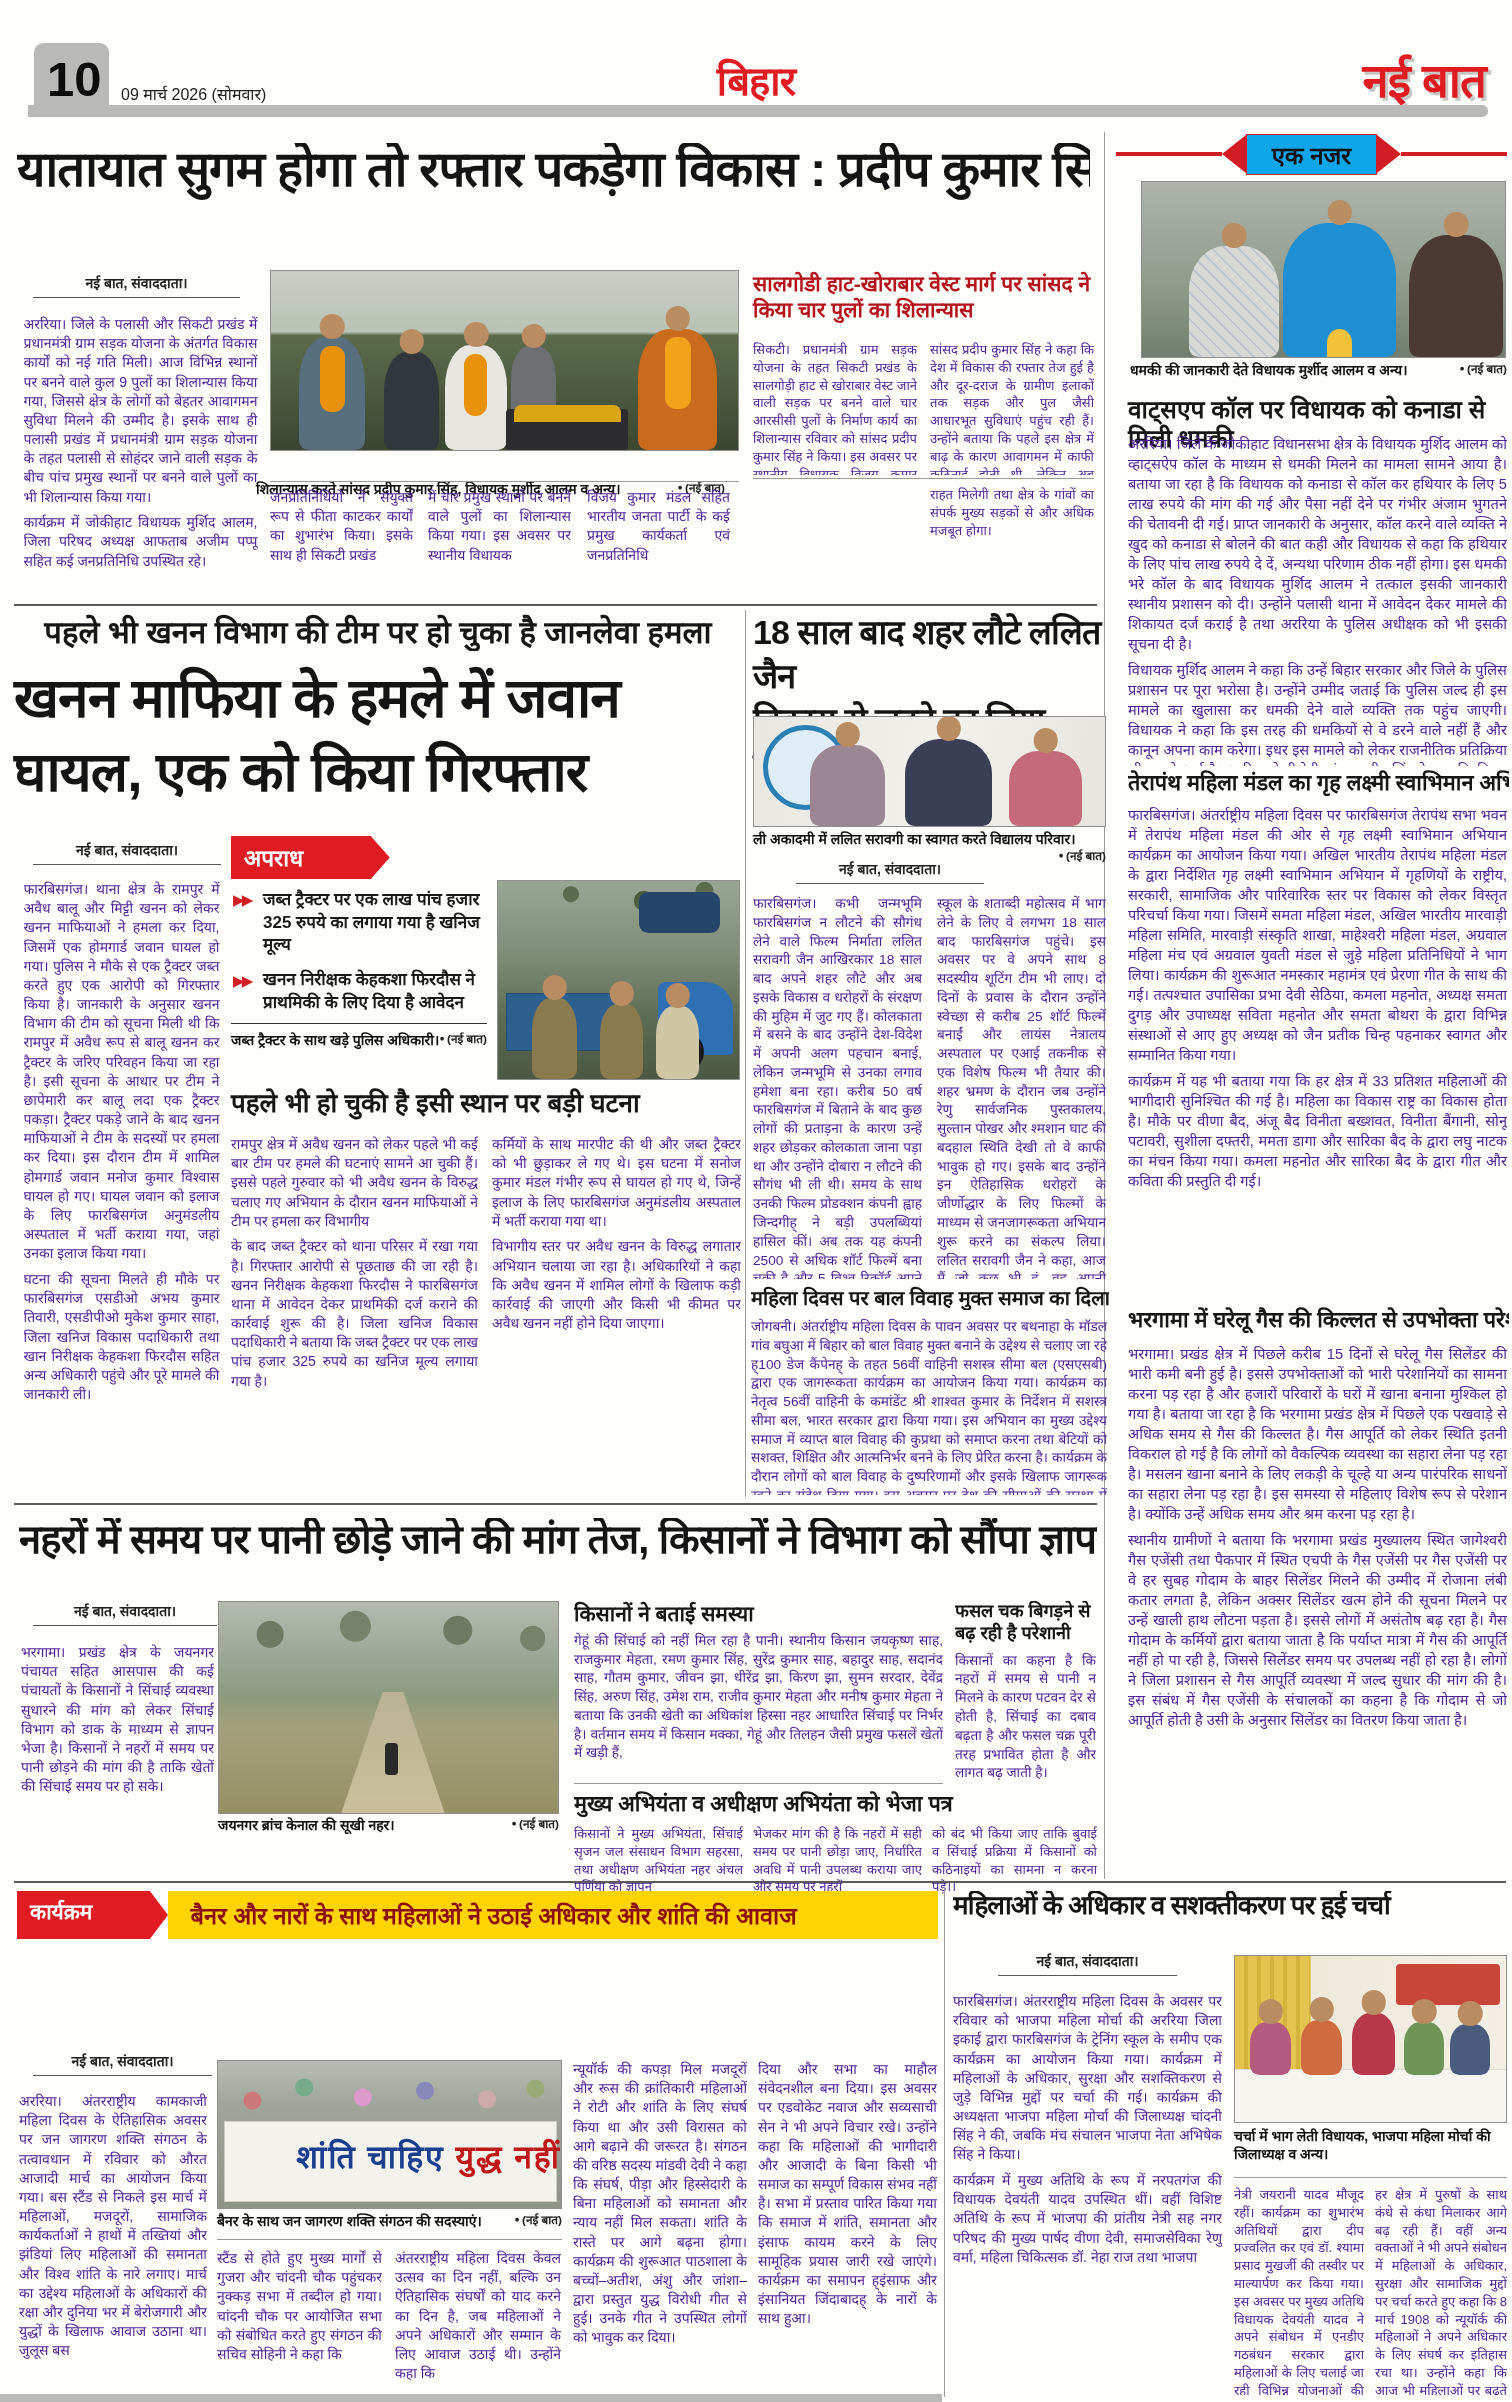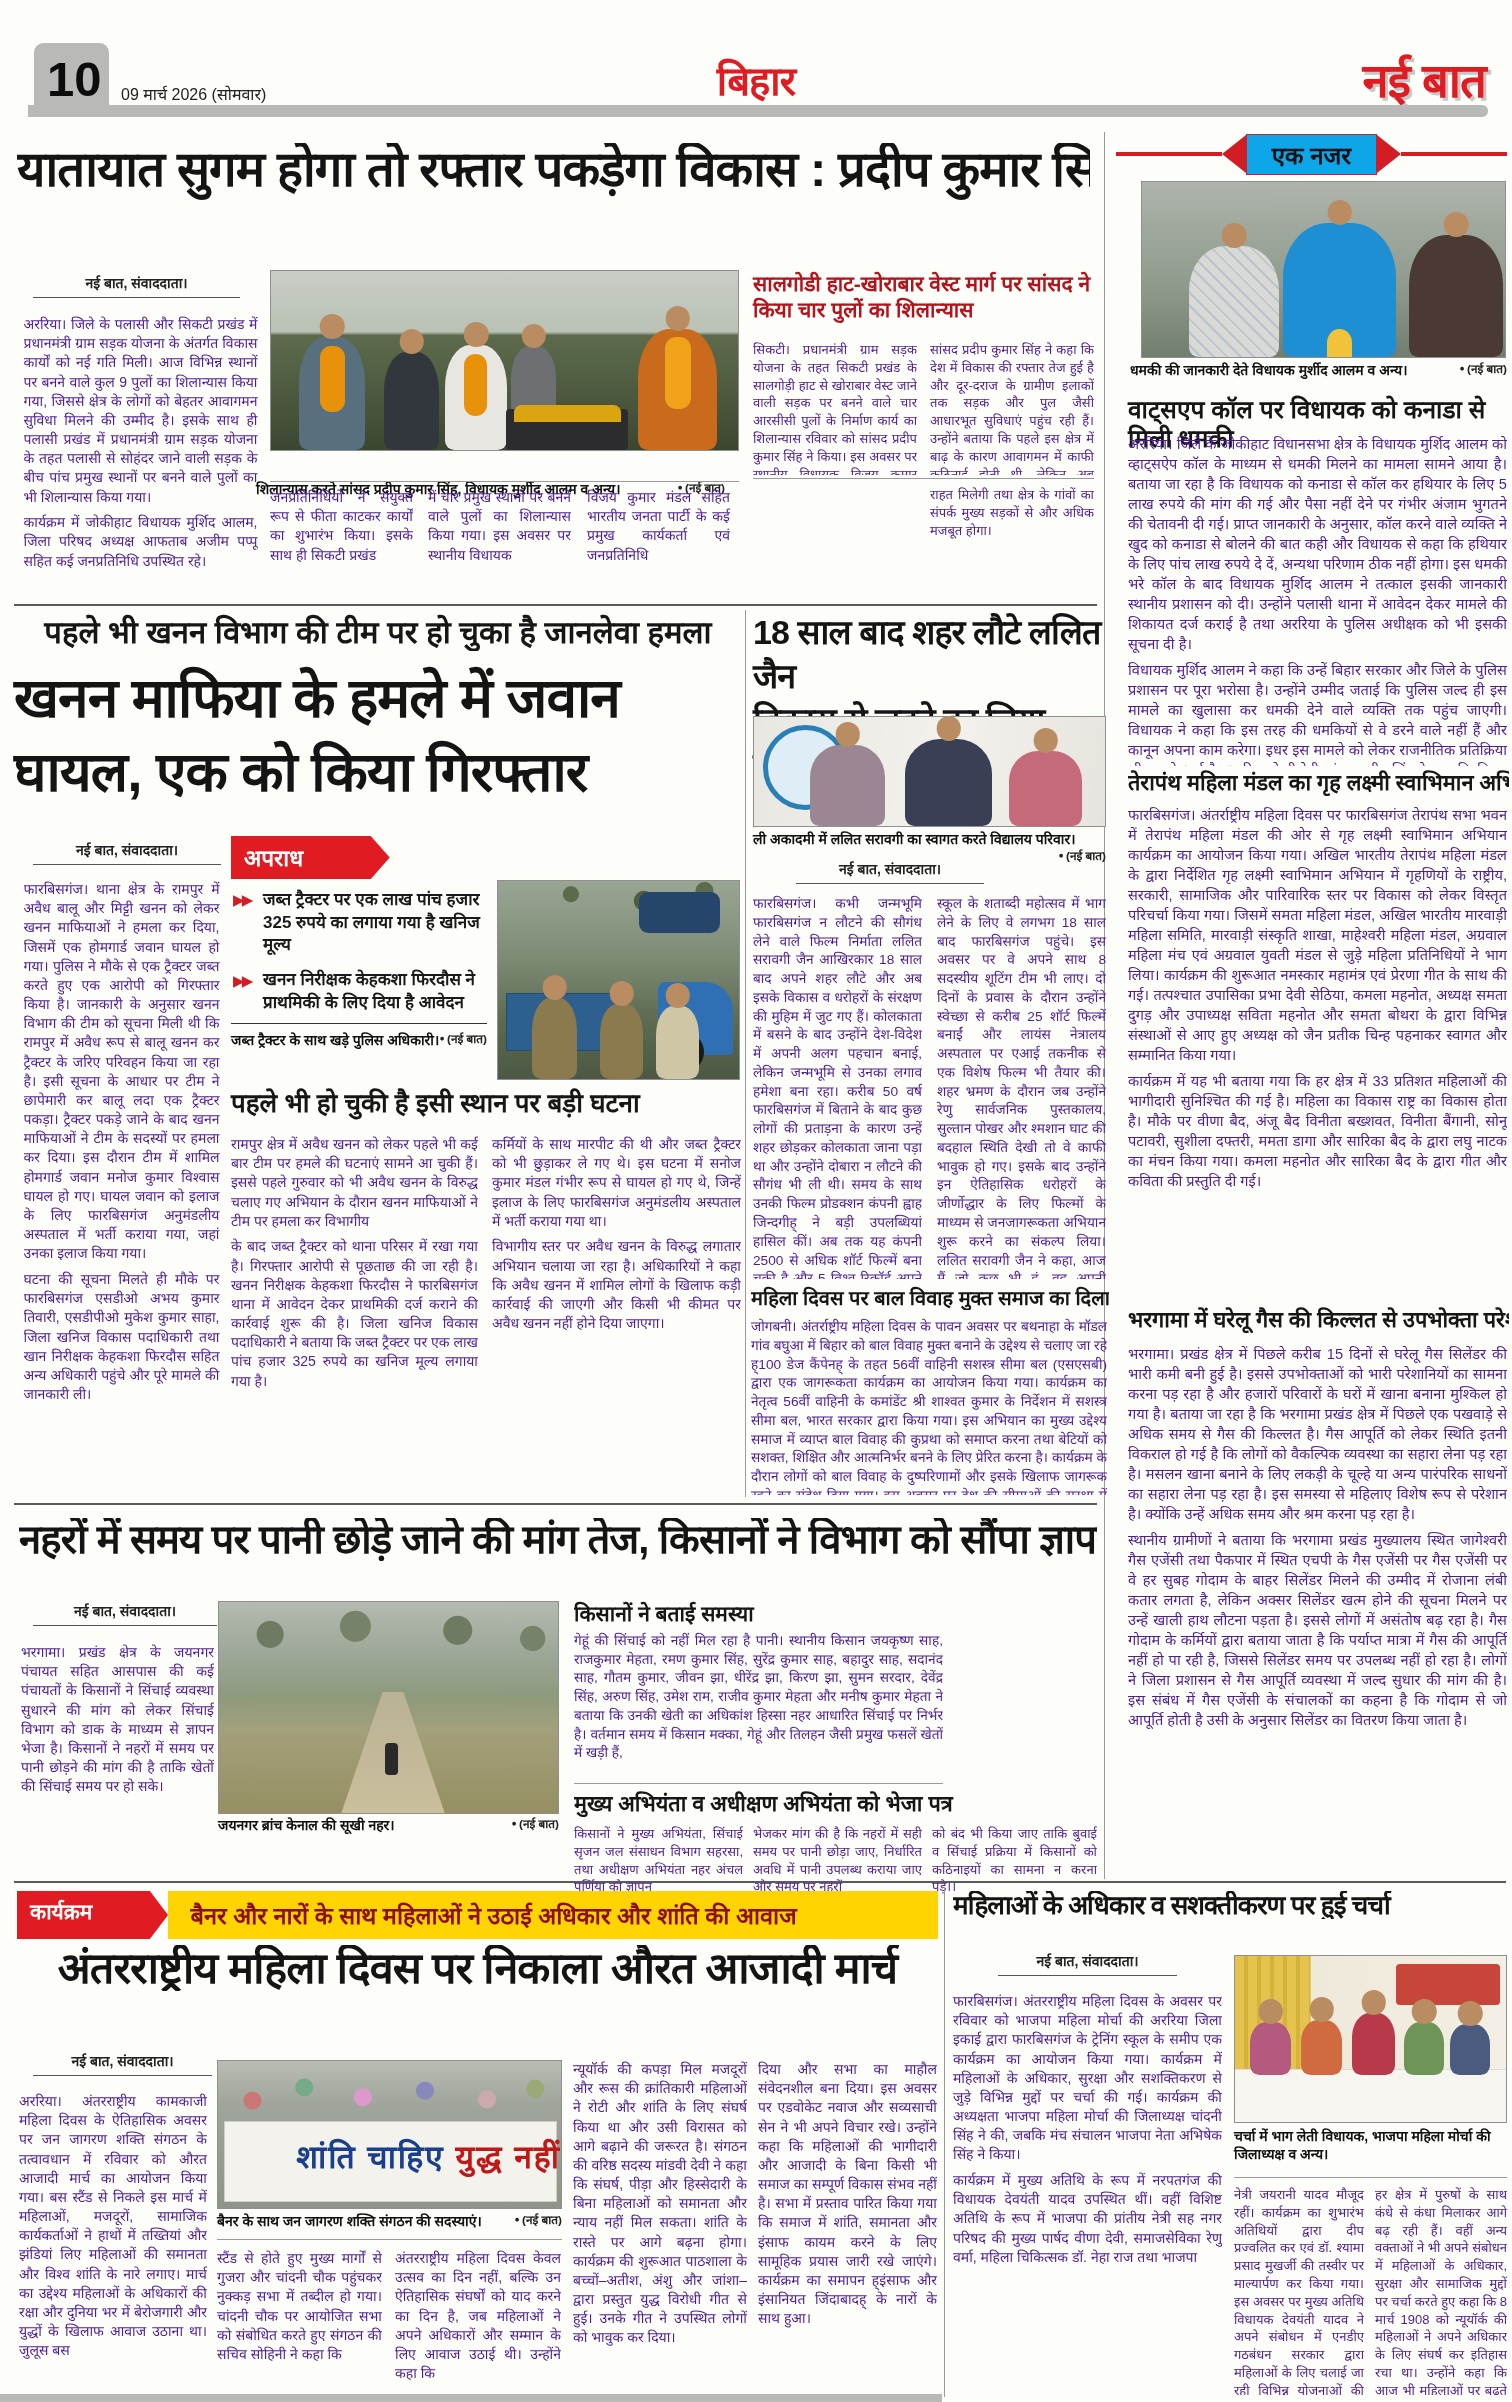--- a/index.html
+++ b/index.html
@@ -233,36 +233,39 @@
   <div class="abs caption" style="left:218px;top:1817px;width:341px;">
     <span>जयनगर ब्रांच केनाल की सूखी नहर।</span>
     <span class="credit">(नई बात)</span>
   </div>
 
   <div class="abs" style="left:574px;top:1601px;width:369px;height:179px;overflow:hidden;">
     <div class="h-sub" style="font-size:21px;">किसानों ने बताई समस्या</div>
     <div class="bodycol" style="margin-top:5.6px;font-size:13.7px;">गेहूं की सिंचाई को नहीं मिल रहा है पानी। स्थानीय किसान जयकृष्ण साह, राजकुमार मेहता, रमण कुमार सिंह, सुरेंद्र कुमार साह, बहादुर साह, सदानंद साह, गौतम कुमार, जीवन झा, धीरेंद्र झा, किरण झा, सुमन सरदार, देवेंद्र सिंह, अरुण सिंह, उमेश राम, राजीव कुमार मेहता और मनीष कुमार मेहता ने बताया कि उनकी खेती का अधिकांश हिस्सा नहर आधारित सिंचाई पर निर्भर है। वर्तमान समय में किसान मक्का, गेहूं और तिलहन जैसी प्रमुख फसलें खेतों में खड़ी हैं,</div>
   </div>
 
+  <div class="abs" style="left:955px;top:1601px;width:141px;height:273px;overflow:hidden;">
+    <div class="h-sub" style="font-size:18px;">फसल चक बिगड़ने से बढ़ रही है परेशानी</div>
+    <div class="bodycol" style="margin-top:7.5px;font-size:13.7px;">किसानों का कहना है कि नहरों में समय से पानी न मिलने के कारण पटवन देर से होती है, सिंचाई का दबाव बढ़ता है और फसल चक्र पूरी तरह प्रभावित होता है और लागत बढ़ जाती है।</div>
+  </div>
 
   <div class="abs hrule-thin" style="left:574px;top:1783px;width:369px;"></div>
   <div class="abs h-sub" style="left:574px;top:1791px;width:527px;font-size:21.7px;white-space:nowrap;overflow:hidden;">मुख्य अभियंता व अधीक्षण अभियंता को भेजा पत्र</div>
   <div class="abs bodycol" style="left:574px;top:1825px;width:169px;height:105px;font-size:13px;">किसानों ने मुख्य अभियंता, सिंचाई सृजन जल संसाधन विभाग सहरसा, तथा अधीक्षण अभियंता नहर अंचल पूर्णिया को ज्ञापन</div>
   <div class="abs bodycol" style="left:753px;top:1825px;width:169px;height:105px;font-size:13px;">भेजकर मांग की है कि नहरों में सही समय पर पानी छोड़ा जाए, निर्धारित अवधि में पानी उपलब्ध कराया जाए और समय पर नहरों</div>
   <div class="abs bodycol" style="left:932px;top:1825px;width:165px;height:105px;font-size:13px;">को बंद भी किया जाए ताकि बुवाई व सिंचाई प्रक्रिया में किसानों को कठिनाइयों का सामना न करना पड़े।।</div>
 
   <div class="abs hrule" style="left:14px;top:1881px;width:1492px;"></div>
   <div class="abs vrule" style="left:944px;top:1889px;height:508px;"></div>
 
   <div class="abs" style="left:17px;top:1891px;width:921px;display:flex;align-items:stretch;">
     <div class="redtag" style="font-size:21px;min-width:151px;">कार्यक्रम</div>
     <div class="kickstrip" style="flex:1;">बैनर और नारों के साथ महिलाओं ने उठाई अधिकार और शांति की आवाज</div>
   </div>
 
-  <div class="abs h-xxl" style="left:17px;top:1945px;width:921px;font-size:43px;text-align:center;white-space:nowrap;overflow:hidden;">अंतरराष्ट्रीय महिला दिवस पर निकाला औरत आजादी मार्च</div>
 
   <div class="abs byline" style="left:33px;top:2051px;width:179px;">नई बात, संवाददाता।</div>
   <div class="abs bodycol" style="left:19px;top:2092px;width:188px;height:303px;">अररिया। अंतरराष्ट्रीय कामकाजी महिला दिवस के ऐतिहासिक अवसर पर जन जागरण शक्ति संगठन के तत्वावधान में रविवार को औरत आजादी मार्च का आयोजन किया गया। बस स्टैंड से निकले इस मार्च में महिलाओं, मजदूरों, सामाजिक कार्यकर्ताओं ने हाथों में तख्तियां और झंडियां लिए महिलाओं की समानता और विश्व शांति के नारे लगाए। मार्च का उद्देश्य महिलाओं के अधिकारों की रक्षा और दुनिया भर में बेरोजगारी और युद्धों के खिलाफ आवाज उठाना था। जुलूस बस</div>
 
   <div class="photo" style="left:217px;top:2060px;width:345px;height:149px;background:linear-gradient(#b9bcb4 0%,#9fa59a 30%,#8e9488 100%);">
     <i style="left:0;top:0;width:345px;height:66px;background:radial-gradient(circle at 10% 60%,#c77 8.5px,transparent 9.4px),radial-gradient(circle at 25% 40%,#7a8 8.5px,transparent 9.4px),radial-gradient(circle at 42% 55%,#d9c 8.5px,transparent 9.4px),radial-gradient(circle at 60% 45%,#88b 8.5px,transparent 9.4px),radial-gradient(circle at 78% 58%,#caa 8.5px,transparent 9.4px),radial-gradient(circle at 92% 42%,#9a7 8.5px,transparent 9.4px);"></i>
     <i style="left:5.6px;top:60px;width:333px;height:81px;background:#f4f2ec;border:0.9px solid #cfcdc6;"></i>
     <div class="banner-text" style="top:73px;">
       <span style="color:#1a3f8f;">शांति चाहिए</span>
       <span style="color:#c01818;">युद्ध नहीं</span>

